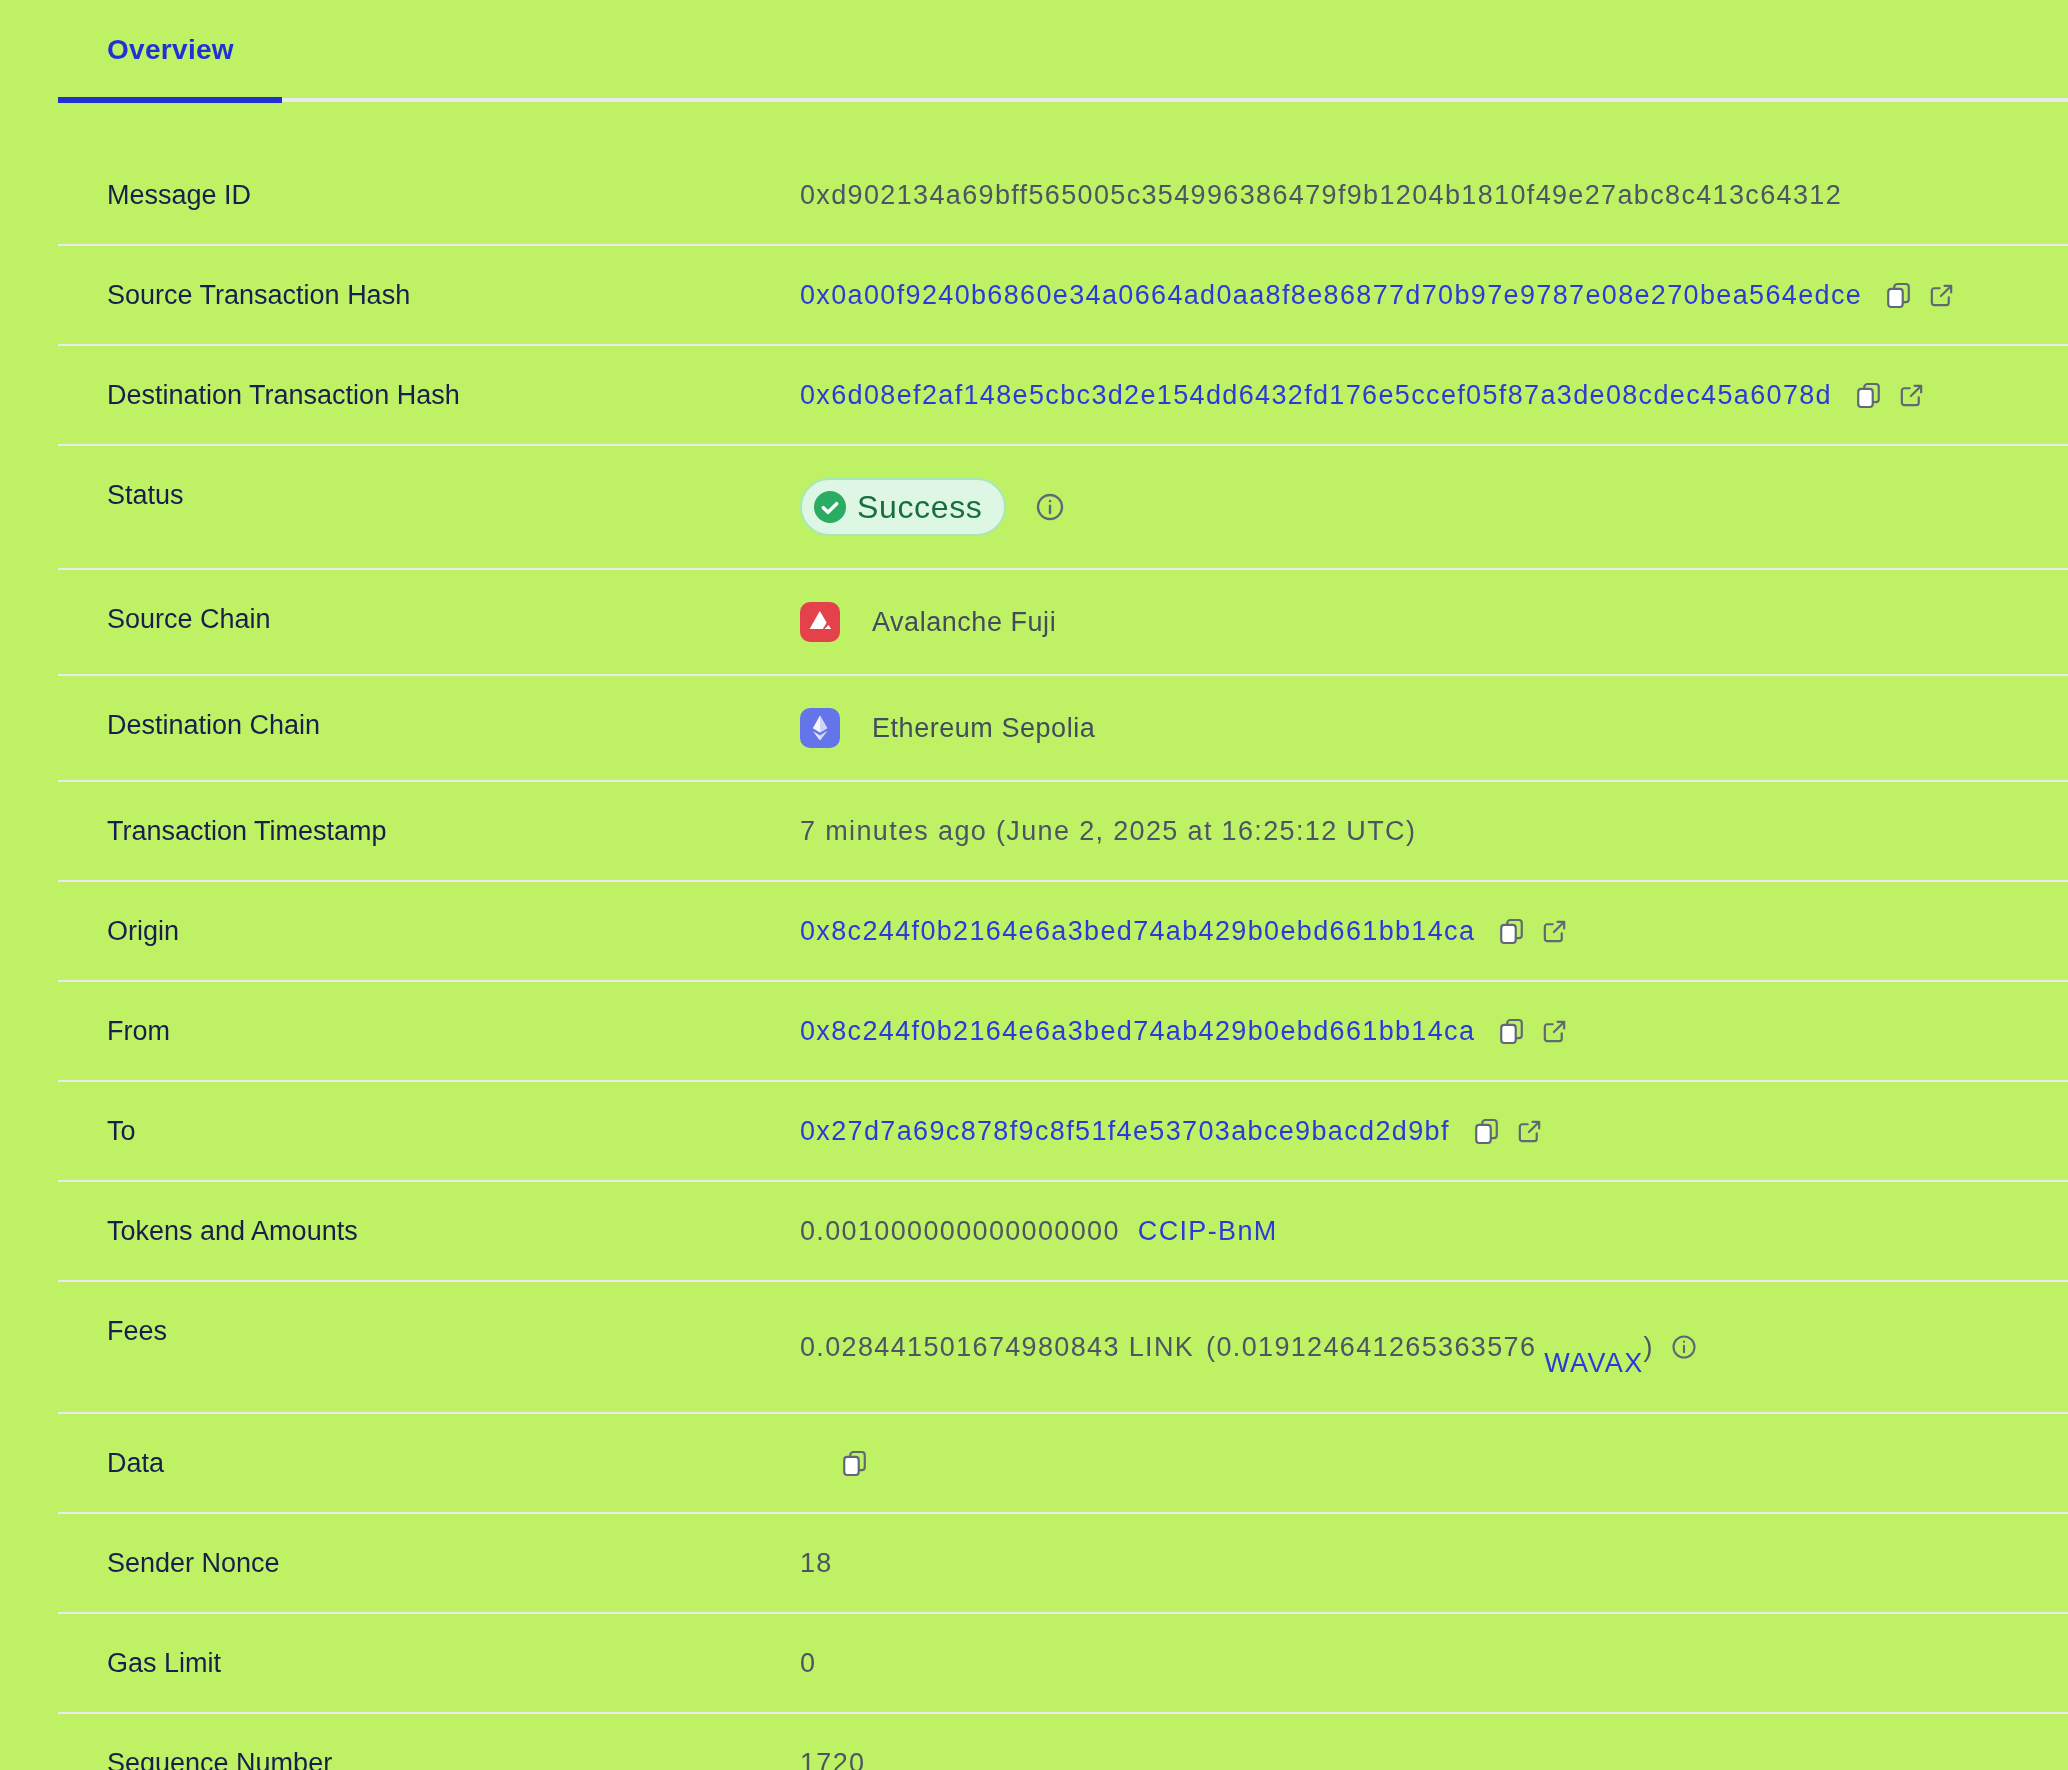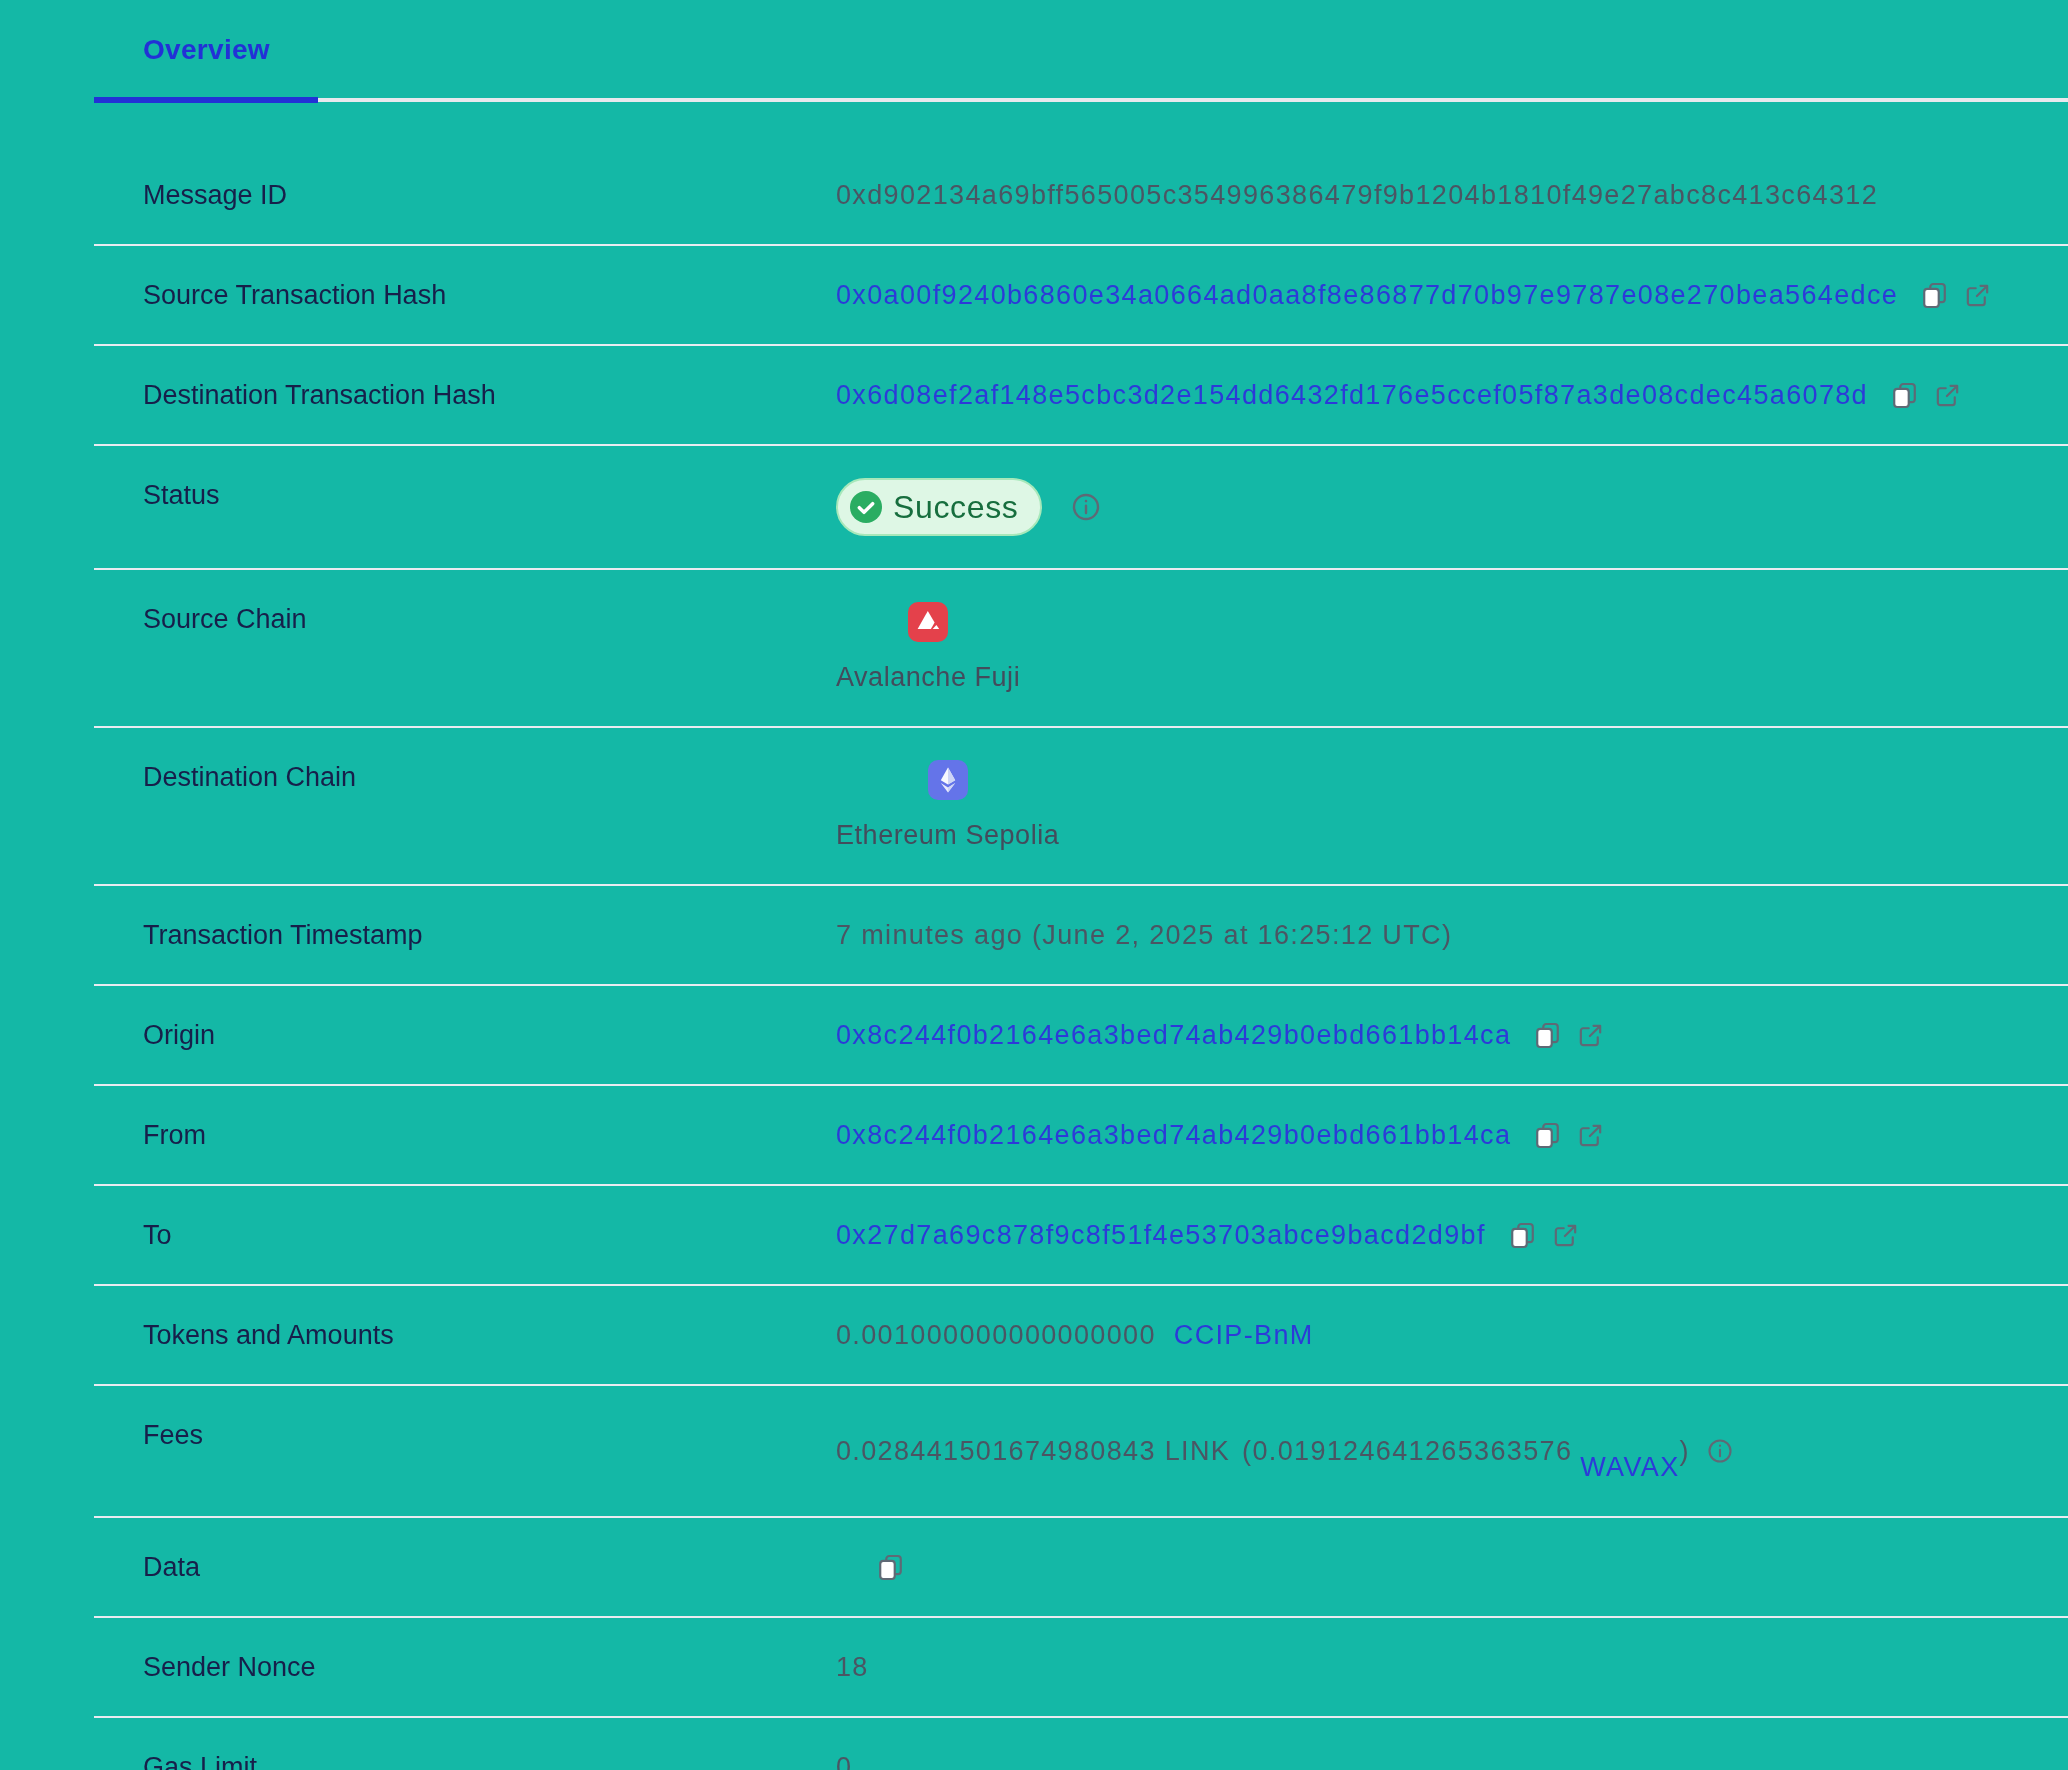--- a/index.html
+++ b/index.html
@@ -1,18 +1,18 @@
 <!DOCTYPE html>
 <html><head>
 <meta charset="utf-8">
 <style>
   * { box-sizing: border-box; }
   html,body { margin:0; padding:0; background:#ffffff; }
   body { font-family:"Liberation Sans", sans-serif; color:#4b5563; }
-  .page { width:2068px; height:1770px; overflow:hidden; background:#14b8a6;padding-left:36px; }
+  .page { width:2068px; height:1770px; overflow:hidden; background:#bef264; }
   .content { margin-left:58px; }
 
   
   .tabbar { padding-top:30px; border-bottom:4px solid #e7e9ee; }
   .tab { display:inline-block; position:relative; padding:4px 48px 32px 49px;
          font-size:28px; font-weight:700; letter-spacing:.3px; color:#2231d6; cursor:pointer; }
   .tab.active::after { content:""; position:absolute; left:0; right:0; bottom:-5px;
          height:6px; background:#2231d6; }
 
   
@@ -34,21 +34,21 @@
 
   
   .badge { display:inline-flex; align-items:center; gap:11px; height:58px;
            border-radius:29px; background:#def7e5; border:2px solid #a7e8ba;
            padding:0 22px 0 12px; }
   .badge-text { color:#176e3e; font-size:32px; font-weight:500; letter-spacing:.02em; }
   svg.check { width:32px; height:32px; }
   .info-gap { margin-left:28px; }
 
   
-  .chain { display:flex; align-items:center; gap:18px;flex-direction:column; }
+  .chain { display:flex; align-items:center; gap:32px; }
   svg.chain-ico { width:40px; height:40px; }
   .chain-name { font-size:27px; color:#434c5c; letter-spacing:.02em; }
 
   
   .tok-link { margin-left:18px; }
   .fees-paren { margin-left:12px; }
   .fees-tok { margin-left:8px;margin-top:32px; }
   .fees-info { margin-left:16px; }
   .data-copy { margin-left:40px; }
 </style>

